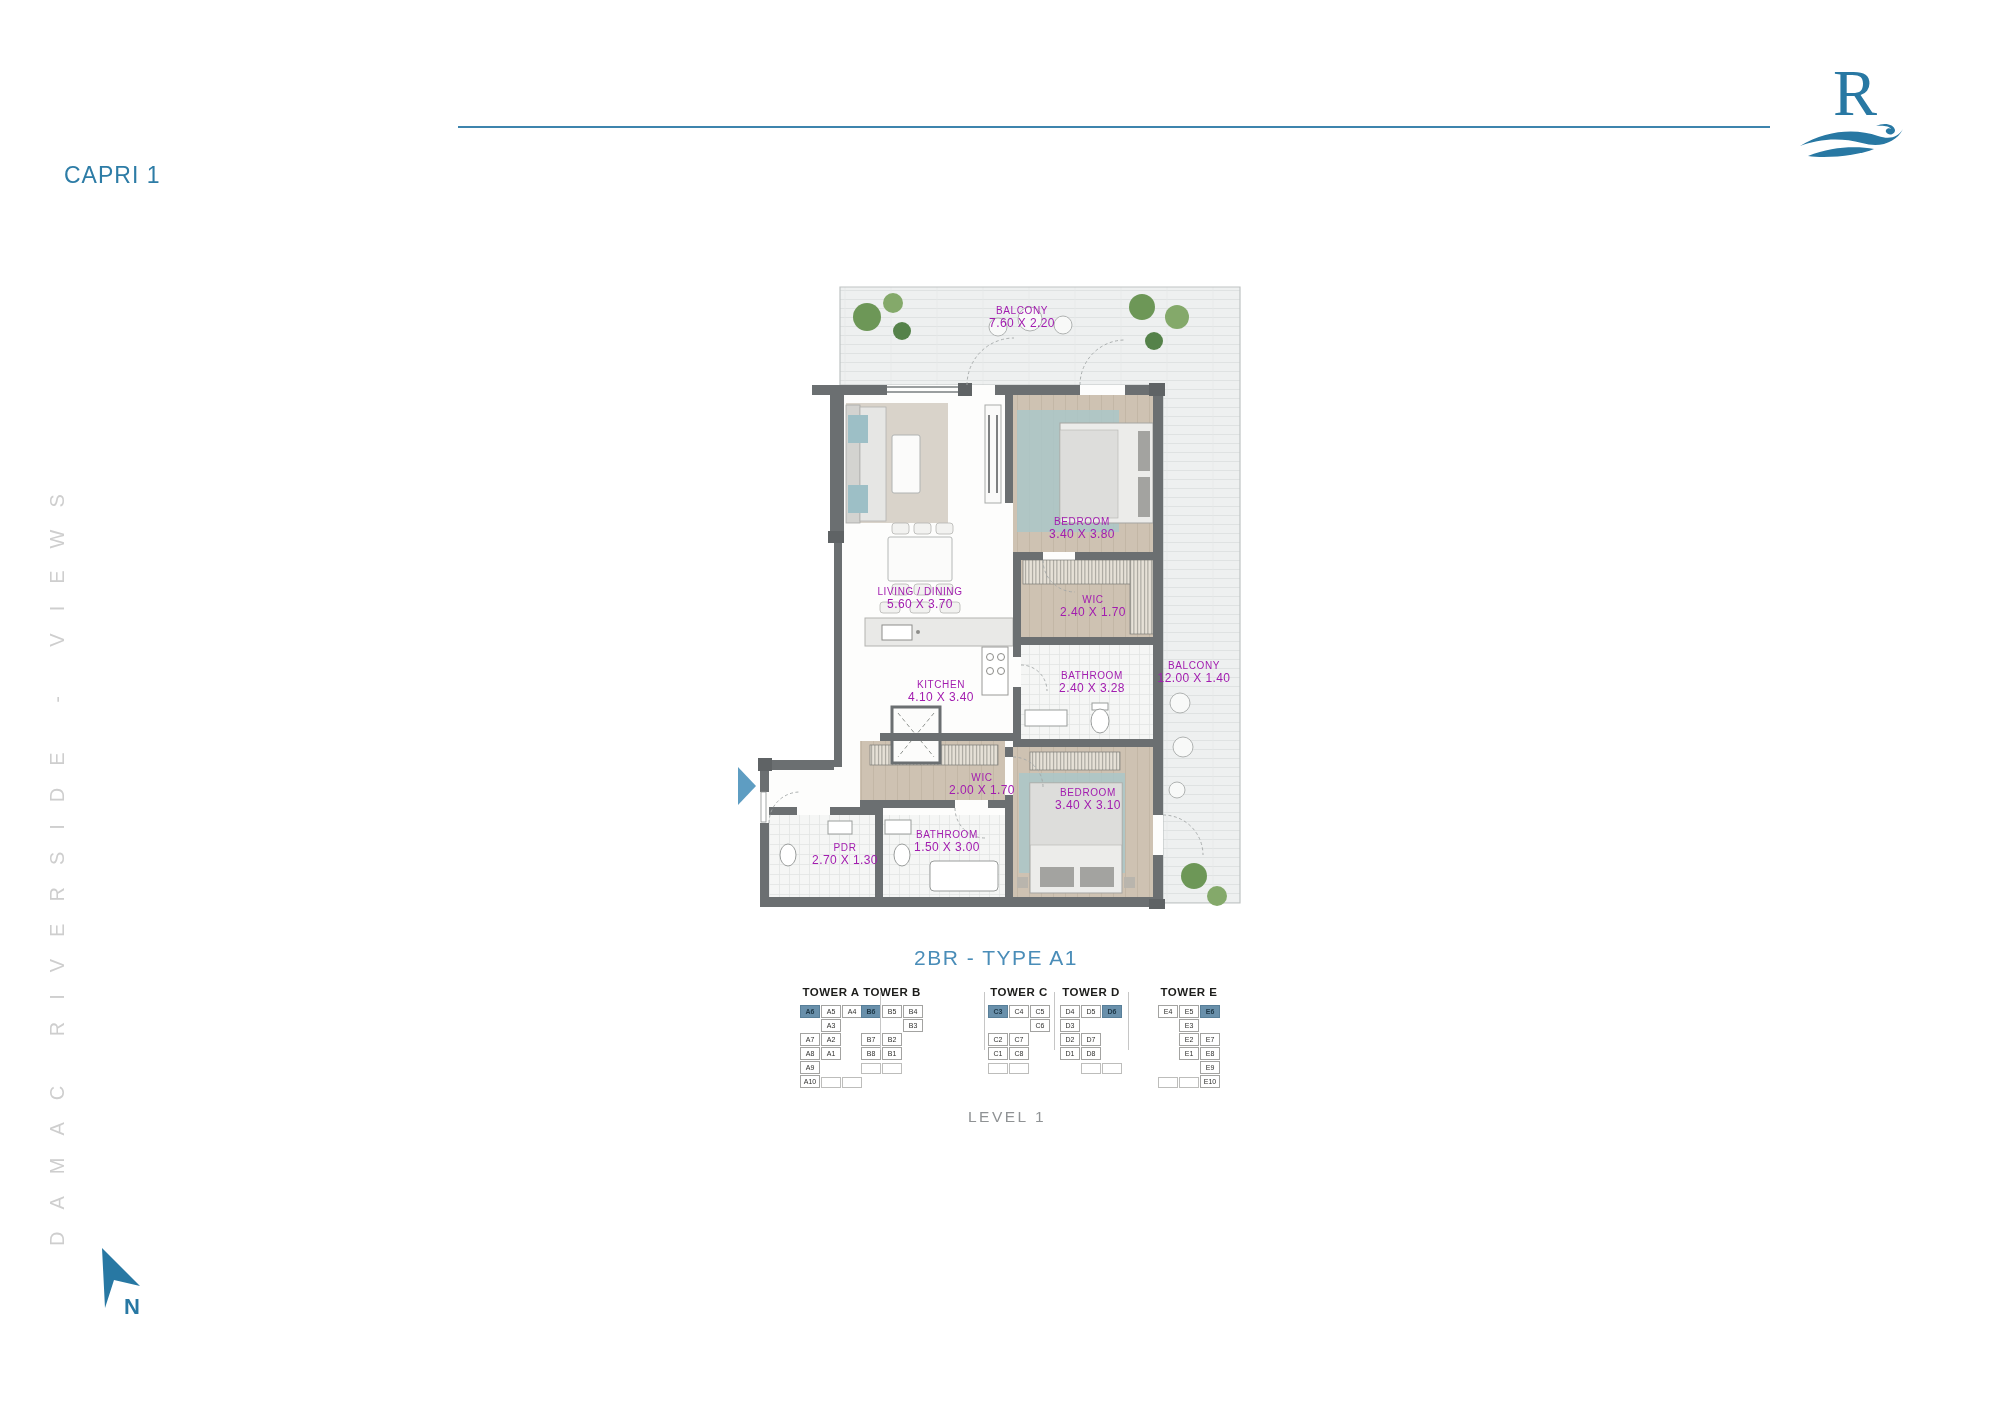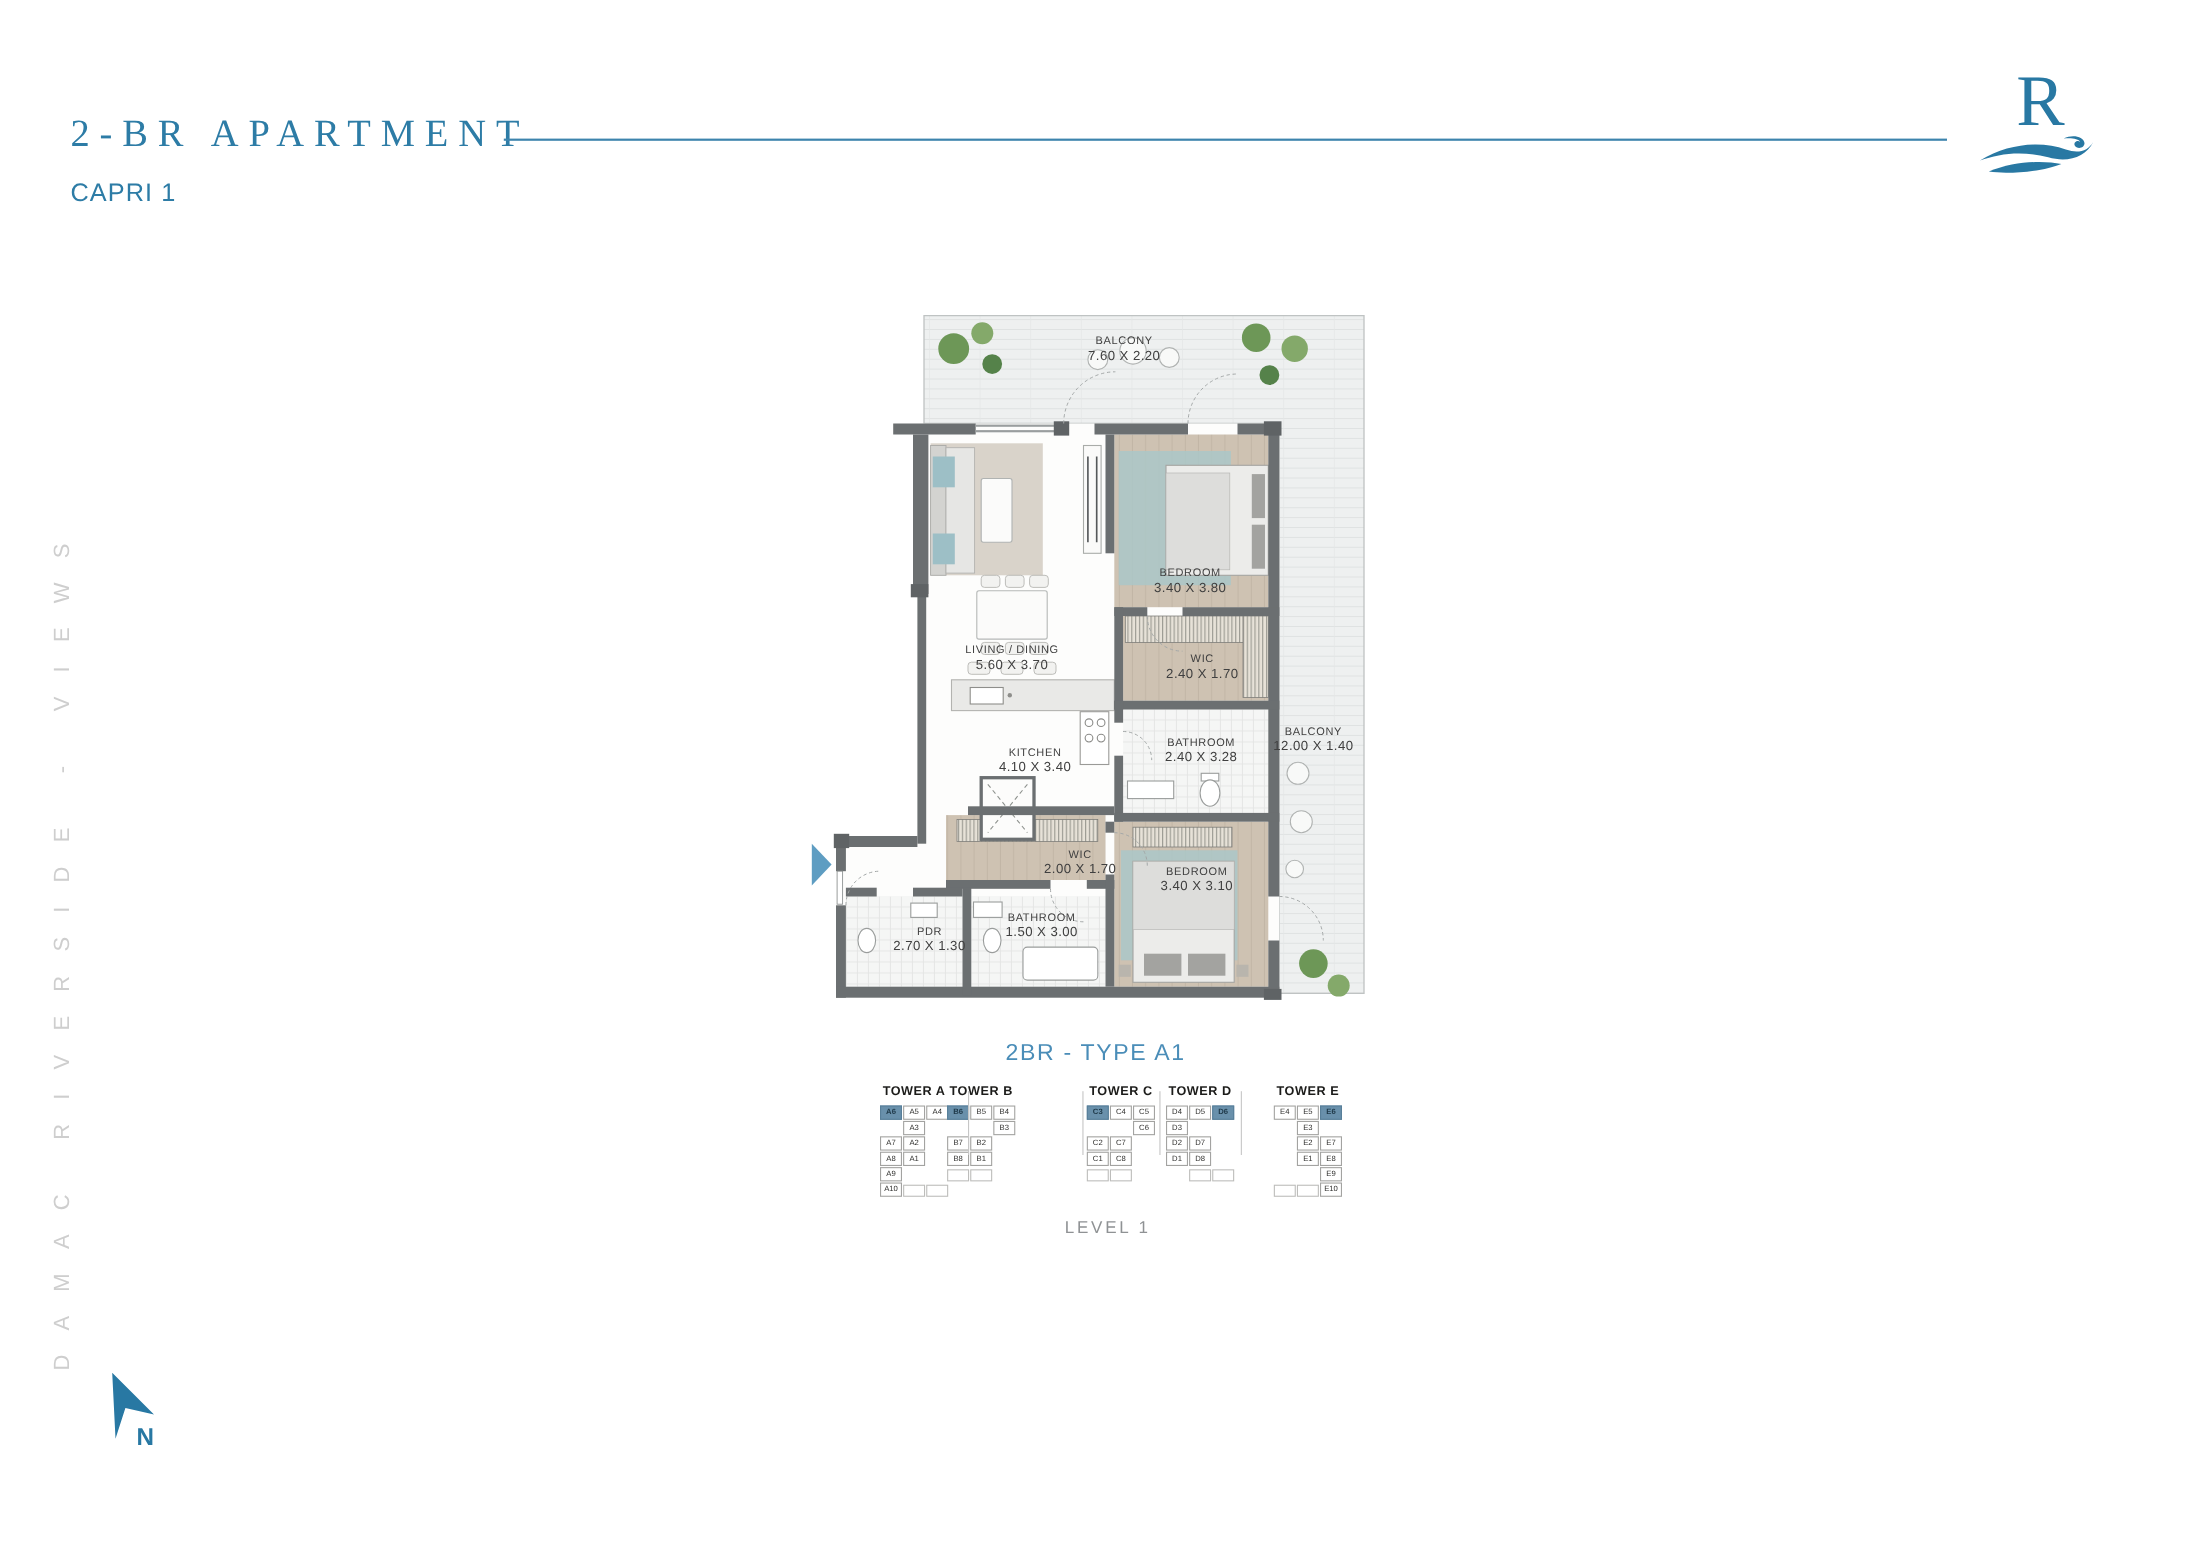--- a/index.html
+++ b/index.html
@@ -18,21 +18,21 @@
   .side-text{position:absolute;left:46px;top:278px;height:968px;
              writing-mode:vertical-rl;transform:rotate(180deg);
              font-size:20px;letter-spacing:22px;color:#cecece;white-space:nowrap;}
   
   .north{position:absolute;left:82px;top:1242px;width:72px;height:78px;}
   
   .plan{position:absolute;left:730px;top:255px;width:515px;height:660px;}
   .plan svg{position:absolute;left:0;top:0;}
   #room-labels{position:absolute;left:0;top:0;width:515px;height:660px;pointer-events:none;}
   .room-label{position:absolute;transform:translateX(-50%);text-align:center;
-              color:#404040;line-height:12px;white-space:nowrap;}
+              color:#a21caf;line-height:12px;white-space:nowrap;}
   .room-label .rname{font-size:10px;letter-spacing:.6px;}
   .room-label .rdims{font-size:12px;letter-spacing:.4px;}
   
   .type-label{position:absolute;left:996px;top:946px;transform:translateX(-50%);
               font-size:21px;letter-spacing:1.5px;color:#4a8db8;white-space:nowrap;}
   .towers-wrap{position:absolute;left:0;top:0;}
   .tower{position:absolute;top:986px;text-align:center;}
   .tower:nth-of-type(1){left:782px;width:98px;}
   .tower:nth-of-type(2){left:840px;width:104px;}
   .tower:nth-of-type(3){left:984px;width:70px;}
@@ -48,21 +48,20 @@
   .tcell.stub{border-color:#bdbdbb;height:11px;margin-top:2px;}
   .tsep{position:absolute;top:992px;width:1px;height:58px;background:#c6c6c6;}
   .level-label{position:absolute;left:1007px;top:1108px;transform:translateX(-50%);
                font-size:15.5px;letter-spacing:2.5px;color:#8f9294;}
 </style>
 </head>
 <body>
 
 <div class="page">
 
-  <div class="title">2-BR APARTMENT</div>
   <div class="rule"></div>
   <div class="subtitle">CAPRI 1</div>
 
   <div class="logo">
     <div class="r">R</div>
     <svg width="104" height="38" viewBox="0 0 104 38">
       <path d="M0,26 C26,10 56,8 78,16 C90,20 98,17 103,9 C96,23 80,28 62,23 C40,17 18,19 0,26 Z" fill="#2878a3"></path>
       <path d="M8,36 C32,26 58,26 74,29 C60,35 28,39 8,36 Z" fill="#2878a3"></path>
       <path d="M76,6 C84,2 94,4 95,10 C95,15 88,16 86,12 C85,9 89,7 91,9 C90,6 82,5 76,6 Z" fill="#2878a3"></path>
     </svg>

